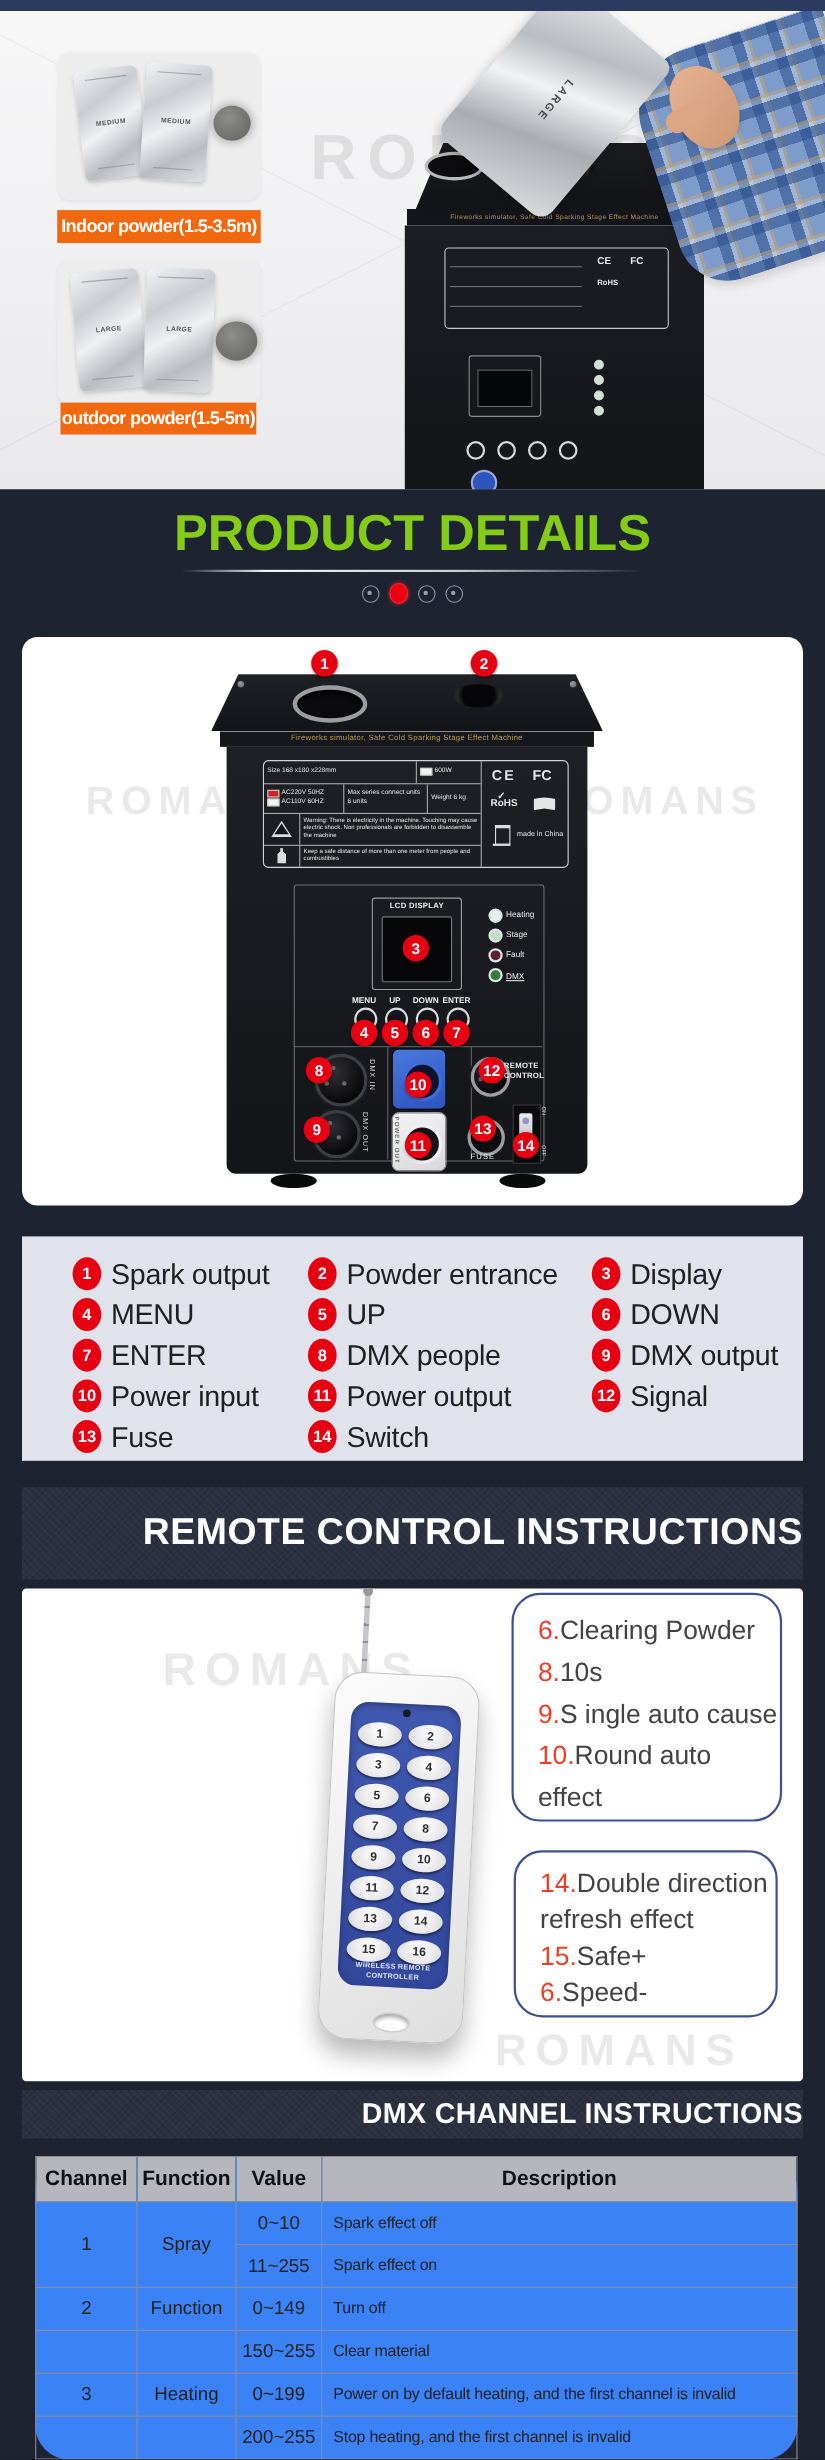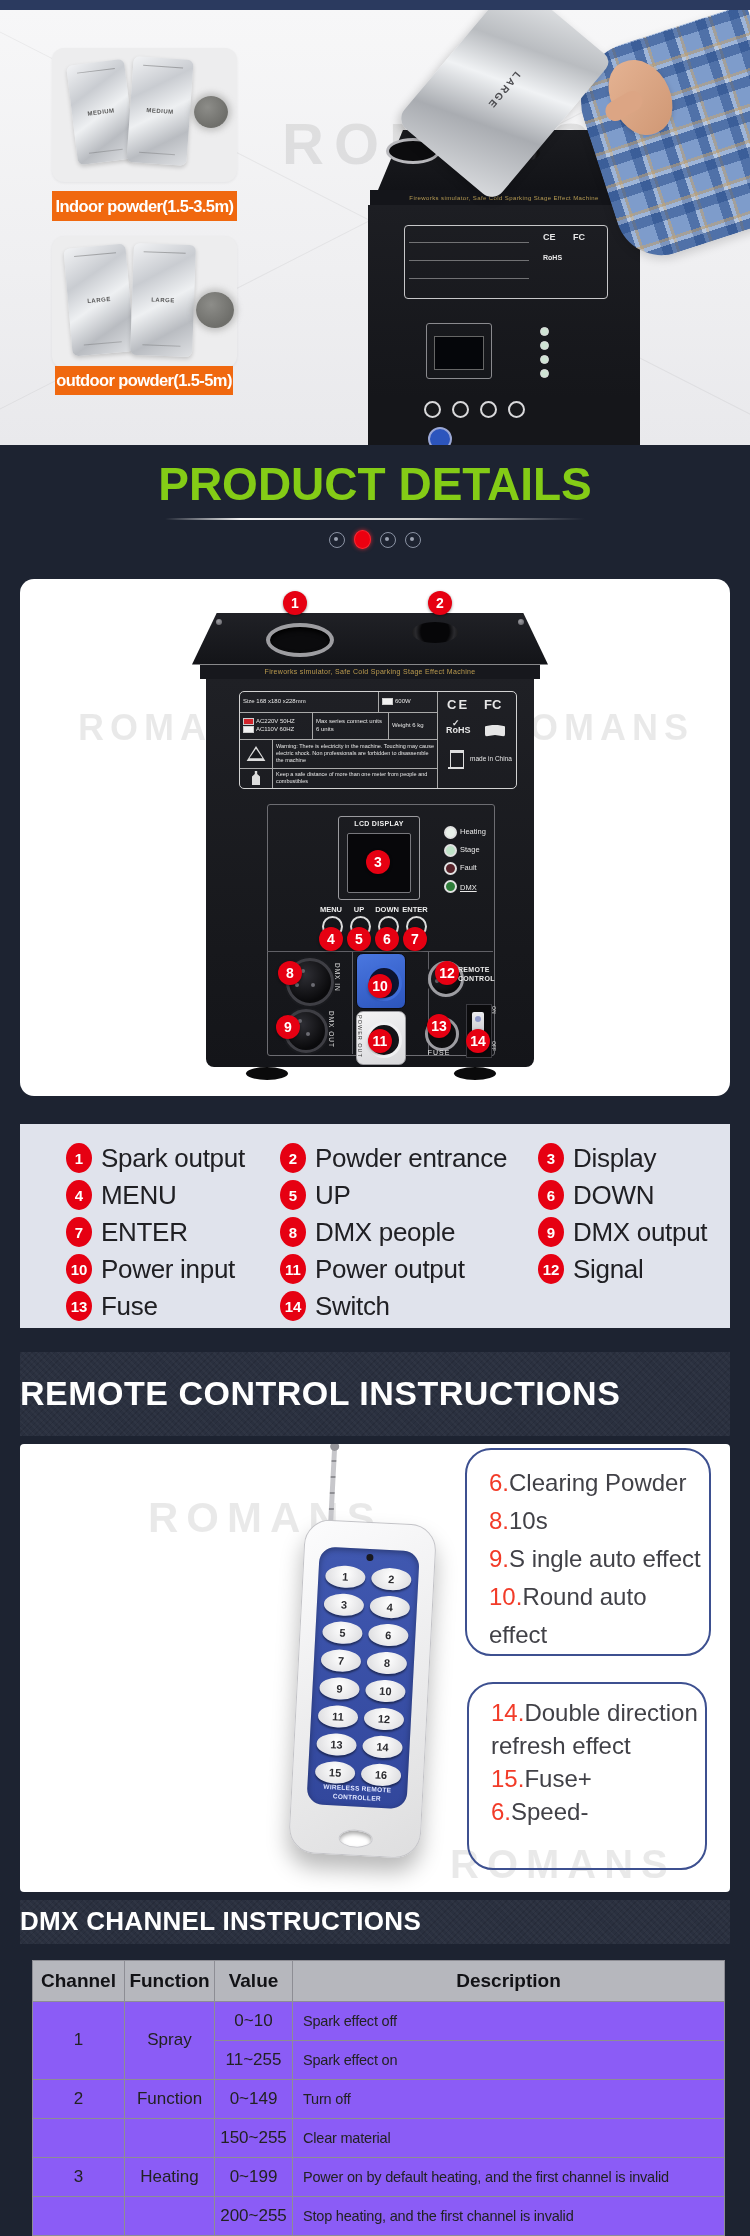--- a/index.html
+++ b/index.html
@@ -115,21 +115,21 @@
   .sw-lab{position:absolute;font-size:5px;color:#ddd;writing-mode:vertical-rl;z-index:3;}
   .screw{position:absolute;width:6px;height:6px;border-radius:50%;background:radial-gradient(circle at 40% 35%,#9d9da2,#5c5c61);z-index:2;}
 
   
   .legend{margin:28px 20px 0;height:204px;background:#e0e3ec;box-sizing:border-box;padding:16px 0 0 46px;display:grid;grid-template-columns:214px 258px auto;grid-auto-rows:37px;align-items:center;}
   .li{display:flex;align-items:center;}
   .badge{flex:none;width:26px;height:30px;border-radius:50%;background:#e60012;color:#fff;font-size:15px;font-weight:bold;display:flex;align-items:center;justify-content:center;margin-right:9px;}
   .ll{font-size:26px;color:#202024;letter-spacing:-0.3px;}
 
   
-  .banner{margin:0 20px;background-color:#2a303f;background-image:repeating-linear-gradient(45deg,rgba(255,255,255,.022) 0 2px,transparent 2px 5px),repeating-linear-gradient(-45deg,rgba(0,0,0,.10) 0 1px,transparent 1px 4px);display:flex;align-items:center;justify-content:flex-start;color:#fff;font-weight:bold;}
+  .banner{margin:0 20px;background-color:#2a303f;background-image:repeating-linear-gradient(45deg,rgba(255,255,255,.022) 0 2px,transparent 2px 5px),repeating-linear-gradient(-45deg,rgba(0,0,0,.10) 0 1px,transparent 1px 4px);display:flex;align-items:center;justify-content:flex-end;color:#fff;font-weight:bold;}
   .remote-banner{margin-top:24px;height:84px;font-size:34px;letter-spacing:.5px;}
   .dmx-banner{margin-top:8px;height:44px;font-size:26px;letter-spacing:.3px;}
 
   
   .remote-panel{position:relative;margin-top:8px;height:448px;border-radius:4px;overflow:hidden;}
   .rbox{position:absolute;border:2px solid #3d5090;border-radius:26px;box-sizing:border-box;color:#3f3f45;}
   .ri{display:block;}
   .rn{color:#f23b28;}
   .rt{color:#414147;}
   .remote{position:absolute;left:262px;top:2px;width:180px;height:430px;transform:rotate(3deg);transform-origin:50% 10%;}
@@ -137,21 +137,21 @@
   .antenna::before{content:"";position:absolute;left:-2px;top:-4px;width:9px;height:9px;border-radius:50%;background:#95959a;}
   .rbody{position:absolute;left:25px;top:76px;width:130px;height:332px;background:linear-gradient(145deg,#fcfcfd,#dededf);border:1px solid #c3c3c7;border-radius:26px;box-shadow:0 14px 22px rgba(0,0,0,.28);z-index:2;}
   .keypad{position:absolute;left:15px;top:26px;width:100px;height:258px;background:linear-gradient(180deg,#4058b0,#32479c);border-radius:16px;box-shadow:inset 0 2px 6px rgba(0,0,0,.35);}
   .kled{position:absolute;left:47px;top:5px;width:7px;height:7px;border-radius:50%;background:#191920;}
   .kbtns{position:absolute;left:7px;top:18px;display:grid;grid-template-columns:repeat(2,40px);column-gap:6px;row-gap:6px;}
   .kb{width:40px;height:22px;border-radius:50%;background:radial-gradient(circle at 50% 35%,#ffffff,#d8d8db);box-shadow:0 2px 2px rgba(0,0,0,.45);font-size:11px;font-weight:bold;color:#2c2c30;display:flex;align-items:center;justify-content:center;}
   .kbrand{position:absolute;left:5px;bottom:5px;width:90px;text-align:center;font-size:6.5px;font-weight:bold;color:#dfe5ff;line-height:1.3;letter-spacing:.3px;}
   .rhole{position:absolute;left:49px;bottom:7px;width:32px;height:16px;border-radius:50%;background:#fff;border:1px solid #c9c9cd;box-shadow:inset 0 3px 4px rgba(0,0,0,.35);}
 
   
-  .dmx-table{margin:16px 0 5px 32px;border-collapse:collapse;background:#8b5cf6;table-layout:fixed;width:692px;}
+  .dmx-table{margin:16px 0 5px 32px;border-collapse:collapse;background:#3b82f6;table-layout:fixed;width:692px;border-radius:31px;}
   .dmx-table th,.dmx-table td{border:1px solid #8d8d94;overflow:hidden;}
   .dmx-table th{background:#b6b7bd;color:#121216;font-size:19px;font-weight:bold;height:38px;}
   .dmx-table td{height:36px;font-size:17px;color:#222;text-align:center;}
   .dmx-table td.desc{font-size:14.5px;letter-spacing:-0.2px;text-align:left;padding:0 6px 0 10px;}
   .col-ch{width:92px;}.col-fn{width:90px;}.col-val{width:78px;}.col-desc{width:432px;}
 </style>
 </head>
 <body>
 
 <div class="page">
@@ -448,27 +448,27 @@
 
     <div class="panel remote-panel">
       <div class="wm" style="left:128px;top:50px;font-size:42px;letter-spacing:8px;">ROMANS</div>
       <div class="wm" style="left:430px;top:398px;font-size:40px;letter-spacing:8px;">ROMANS</div>
 
 
 
       <div class="rbox" style="left:445px;top:4px;width:246px;height:208px;padding:14px 0 0 22px;font-size:24px;line-height:38px;">
         <div class="ri"><span class="rn">6.</span><span class="rt">Clearing Powder</span></div>
         <div class="ri"><span class="rn">8.</span><span class="rt">10s</span></div>
-        <div class="ri"><span class="rn">9.</span><span class="rt">S ingle auto effect</span></div>
+        <div class="ri"><span class="rn">9.</span><span class="rt">S ingle auto cause</span></div>
         <div class="ri"><span class="rn">10.</span><span class="rt">Round auto effect</span></div>
       </div>
 
-      <div class="rbox" style="left:447px;top:238px;width:240px;height:188px;padding:12px 4px 0 22px;font-size:24px;line-height:33px;">
+      <div class="rbox" style="left:447px;top:238px;width:240px;height:152px;padding:12px 4px 0 22px;font-size:24px;line-height:33px;">
         <div class="ri"><span class="rn">14.</span><span class="rt">Double direction refresh effect</span></div>
-        <div class="ri"><span class="rn">15.</span><span class="rt">Fuse+</span></div>
+        <div class="ri"><span class="rn">15.</span><span class="rt">Safe+</span></div>
         <div class="ri"><span class="rn">6.</span><span class="rt">Speed-</span></div>
       </div>
 
       <div class="remote">
         <div class="antenna"></div>
         <div class="rbody">
           <div class="keypad">
             <span class="kled"></span>
             <div class="kbtns">
               <span class="kb">1</span>

